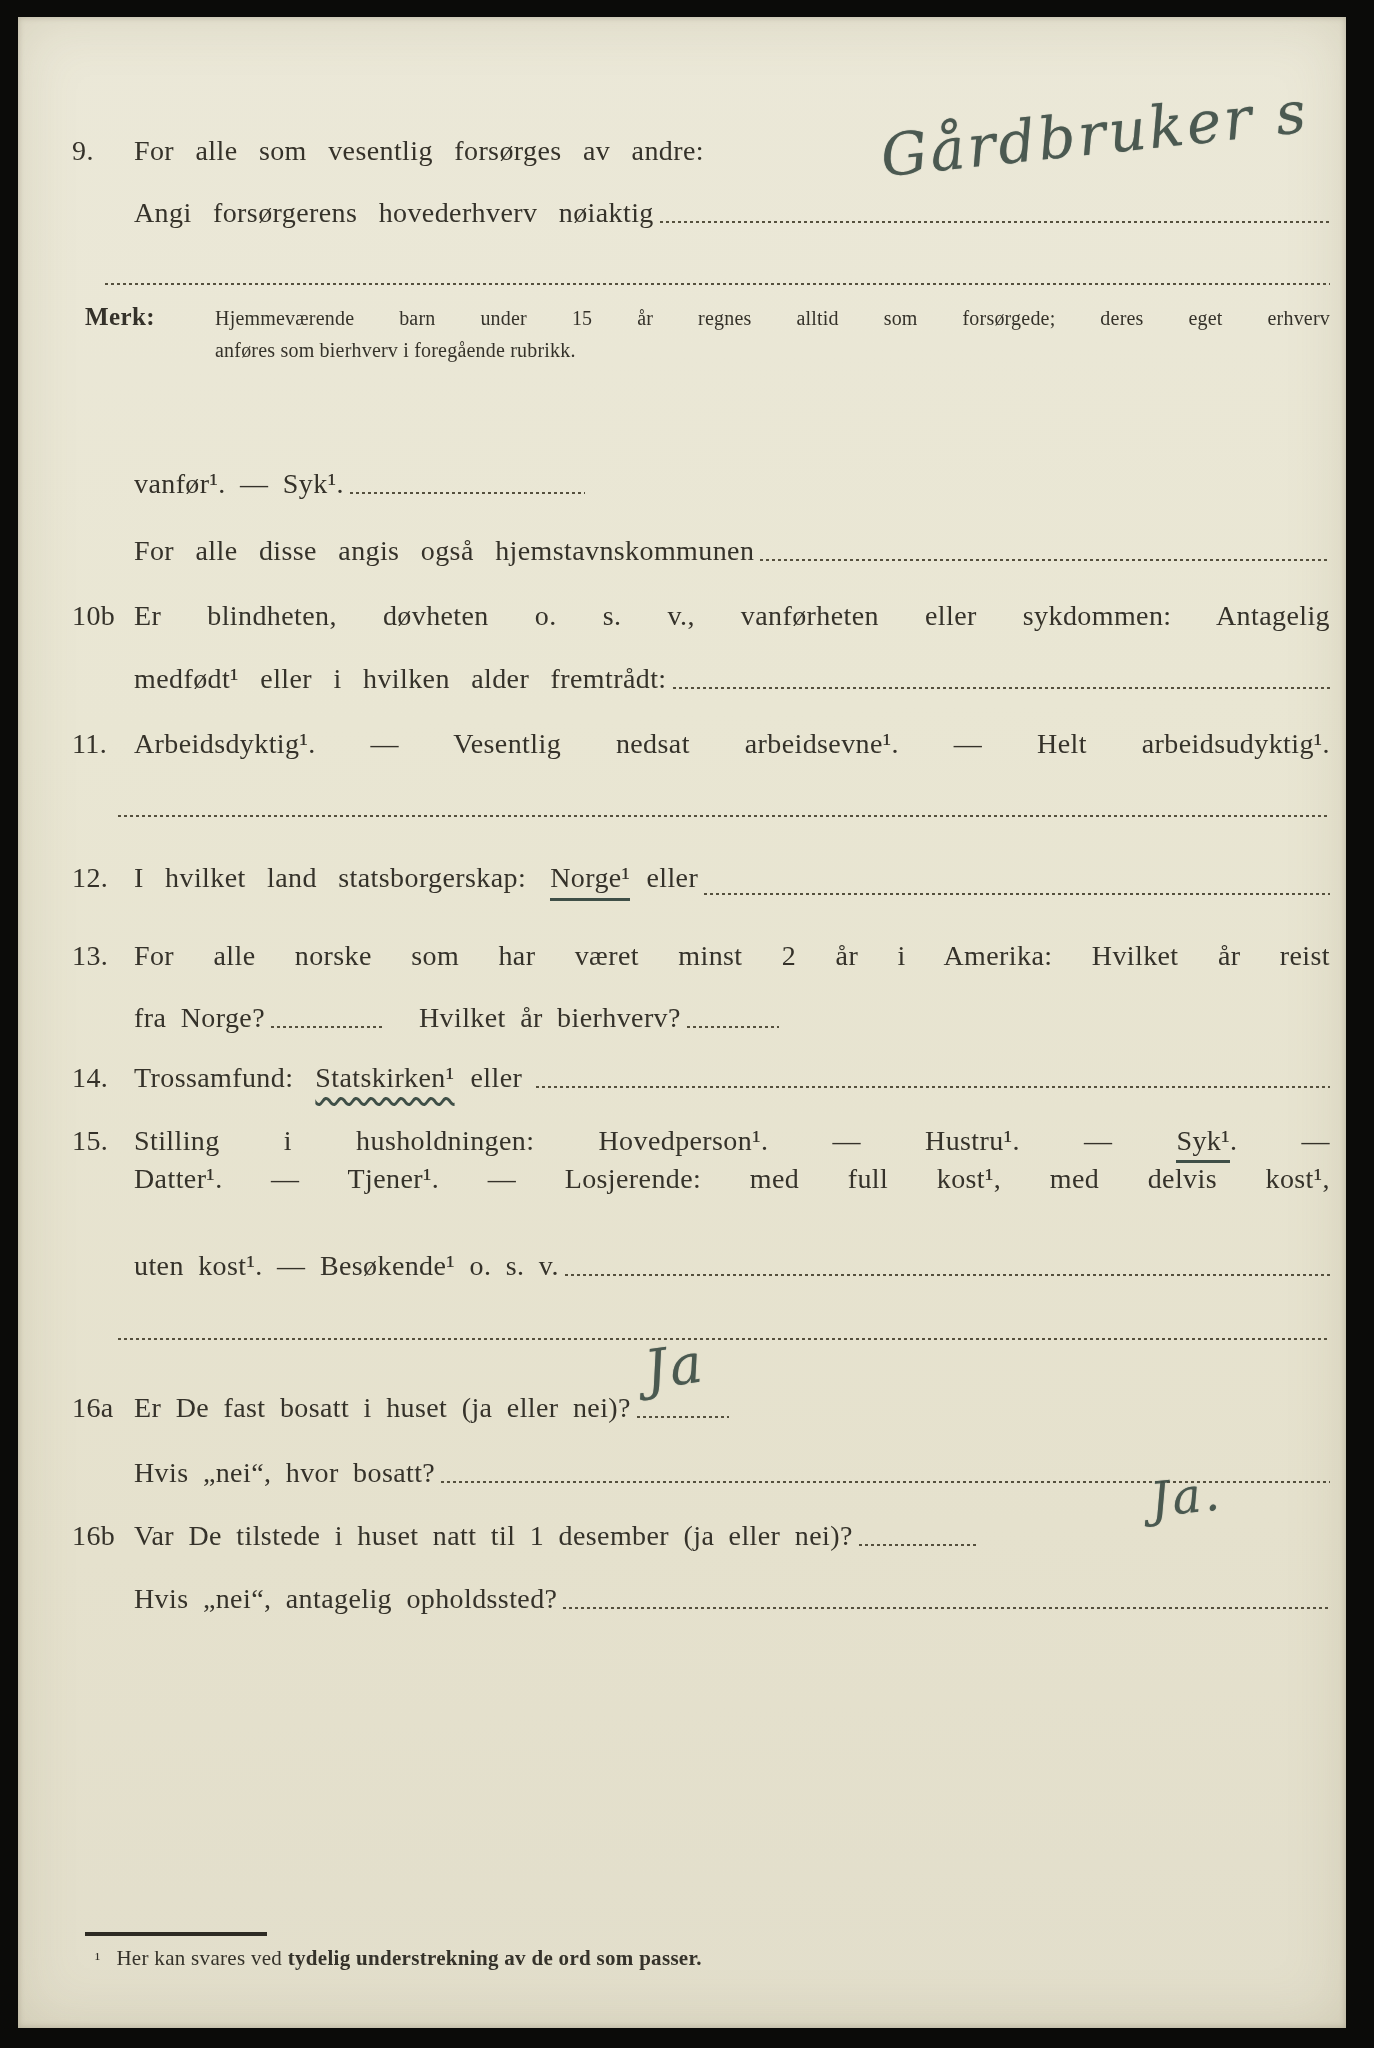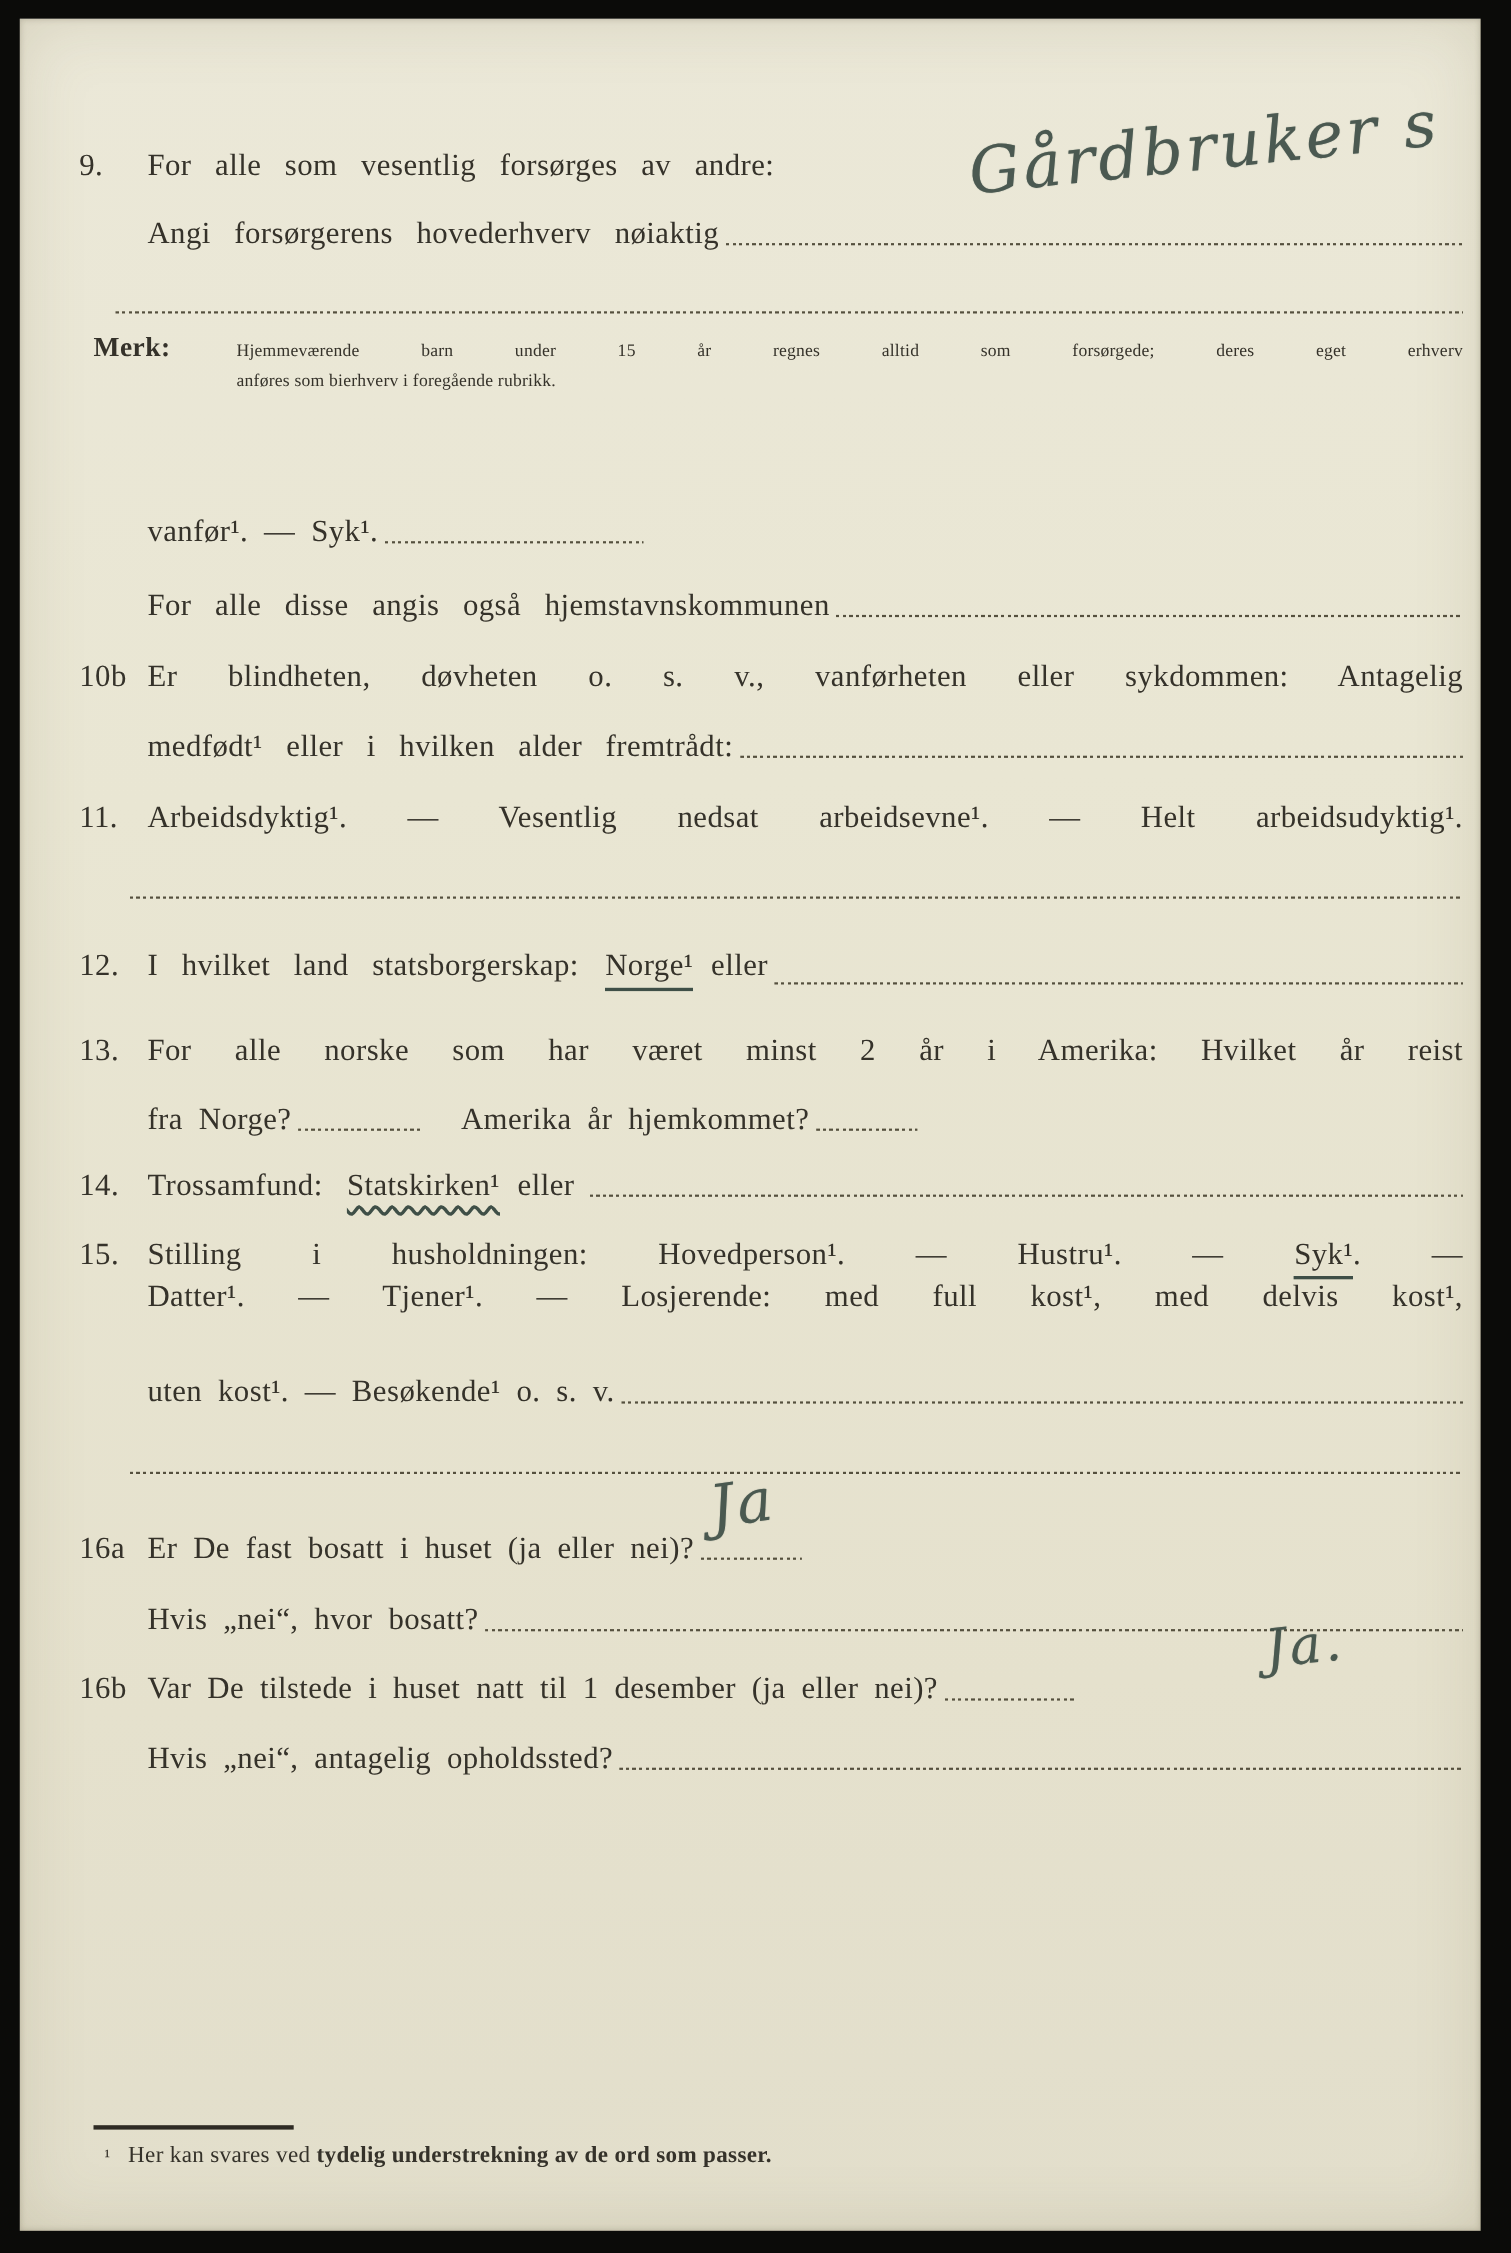--- a/index.html
+++ b/index.html
@@ -29,21 +29,21 @@
   .ws2 { word-spacing:14px; }
 
   .dots { height:2px; align-self:flex-end; margin:0 0 6px 6px;
           background-image:repeating-linear-gradient(90deg,var(--dots,#55503e) 0 3px, transparent 3px 6px); }
   .dots.f { flex:1; }
 
   .sep { position:absolute; height:2px;
          background-image:repeating-linear-gradient(90deg,var(--dots,#55503e) 0 3px, transparent 3px 6px); }
 
   .merk-label { width:130px; flex:none; font-weight:bold; font-size:25px; }
-  .merk-lines { width:1115px; font-size:16px; letter-spacing:0.2px; }
+  .merk-lines { width:1115px; font-size:20px; letter-spacing:0.2px; }
   .merk-lines .l1 { text-align:justify; text-align-last:justify; margin-bottom:9px; }
 
   .hu  { border-bottom:3px solid var(--ink_hand,#3f4f47); padding-bottom:4px; }
   .huw { text-decoration:underline; text-decoration-style:wavy;
          text-decoration-color:var(--ink_hand,#3f4f47); text-decoration-thickness:2.5px;
          text-underline-offset:10px; }
 
   .hw { position:absolute; font-family:"DejaVu Serif","Liberation Serif",serif; font-style:italic;
         color:var(--ink_hand,#3f4f47); opacity:0.93; letter-spacing:3px; white-space:nowrap;
         text-shadow:0 0 1px rgba(63,79,71,0.6); }
@@ -118,21 +118,21 @@
       </div>
     </div>
 
     <div class="row" style="top:923px">
       <span class="num">13.</span>
       <div class="line block jl">For alle norske som har været minst 2 år i Amerika: Hvilket år reist</div>
     </div>
     <div class="row cont" style="top:985px">
       <span class="ws1">fra Norge?</span>
       <span class="dots" style="width:112px"></span>
-      <span class="ws1" style="margin-left:36px">Amerika år hjemkommet?</span>
+      <span class="ws1" style="margin-left:36px">Hvilket år bierhverv?</span>
       <span class="dots" style="width:92px"></span>
     </div>
 
     <div class="row" style="top:1045px">
       <span class="num">14.</span>
       <div class="line ws1">
         <span>Trossamfund:</span>
         <span class="huw" style="margin-left:22px">Statskirken¹</span>
         <span style="margin-left:16px">eller</span>
         <span class="dots f" style="margin-left:14px"></span>

